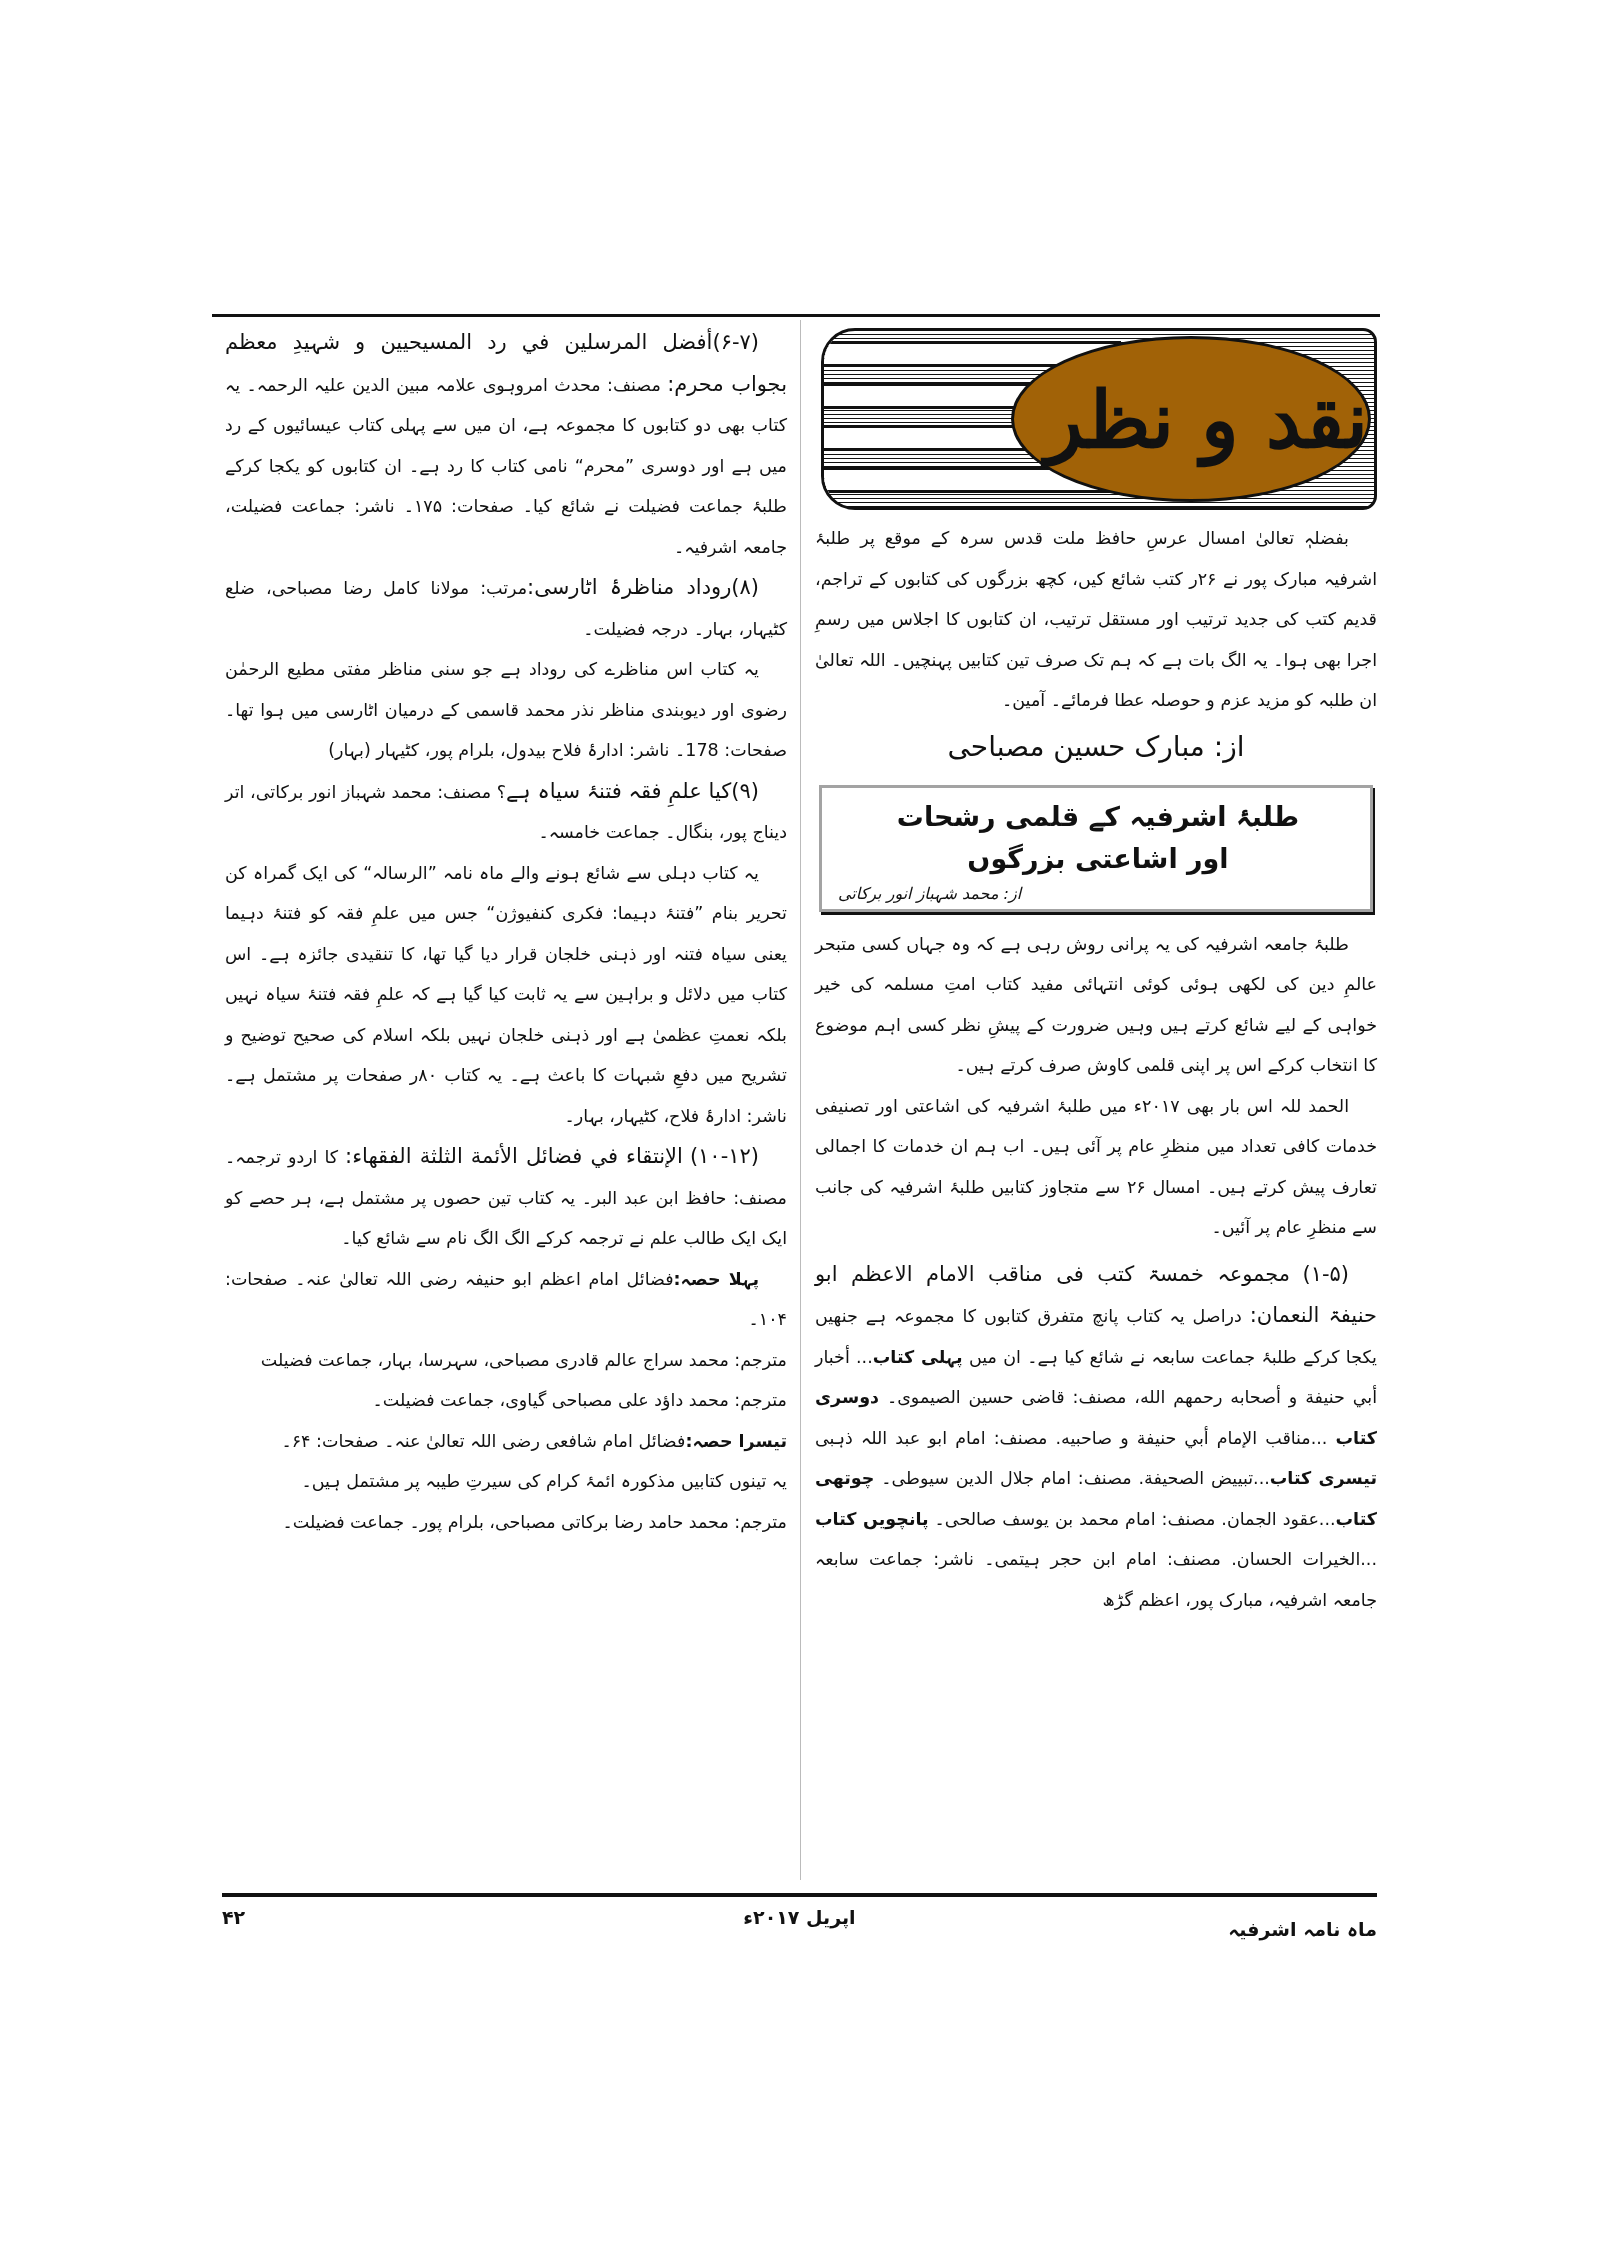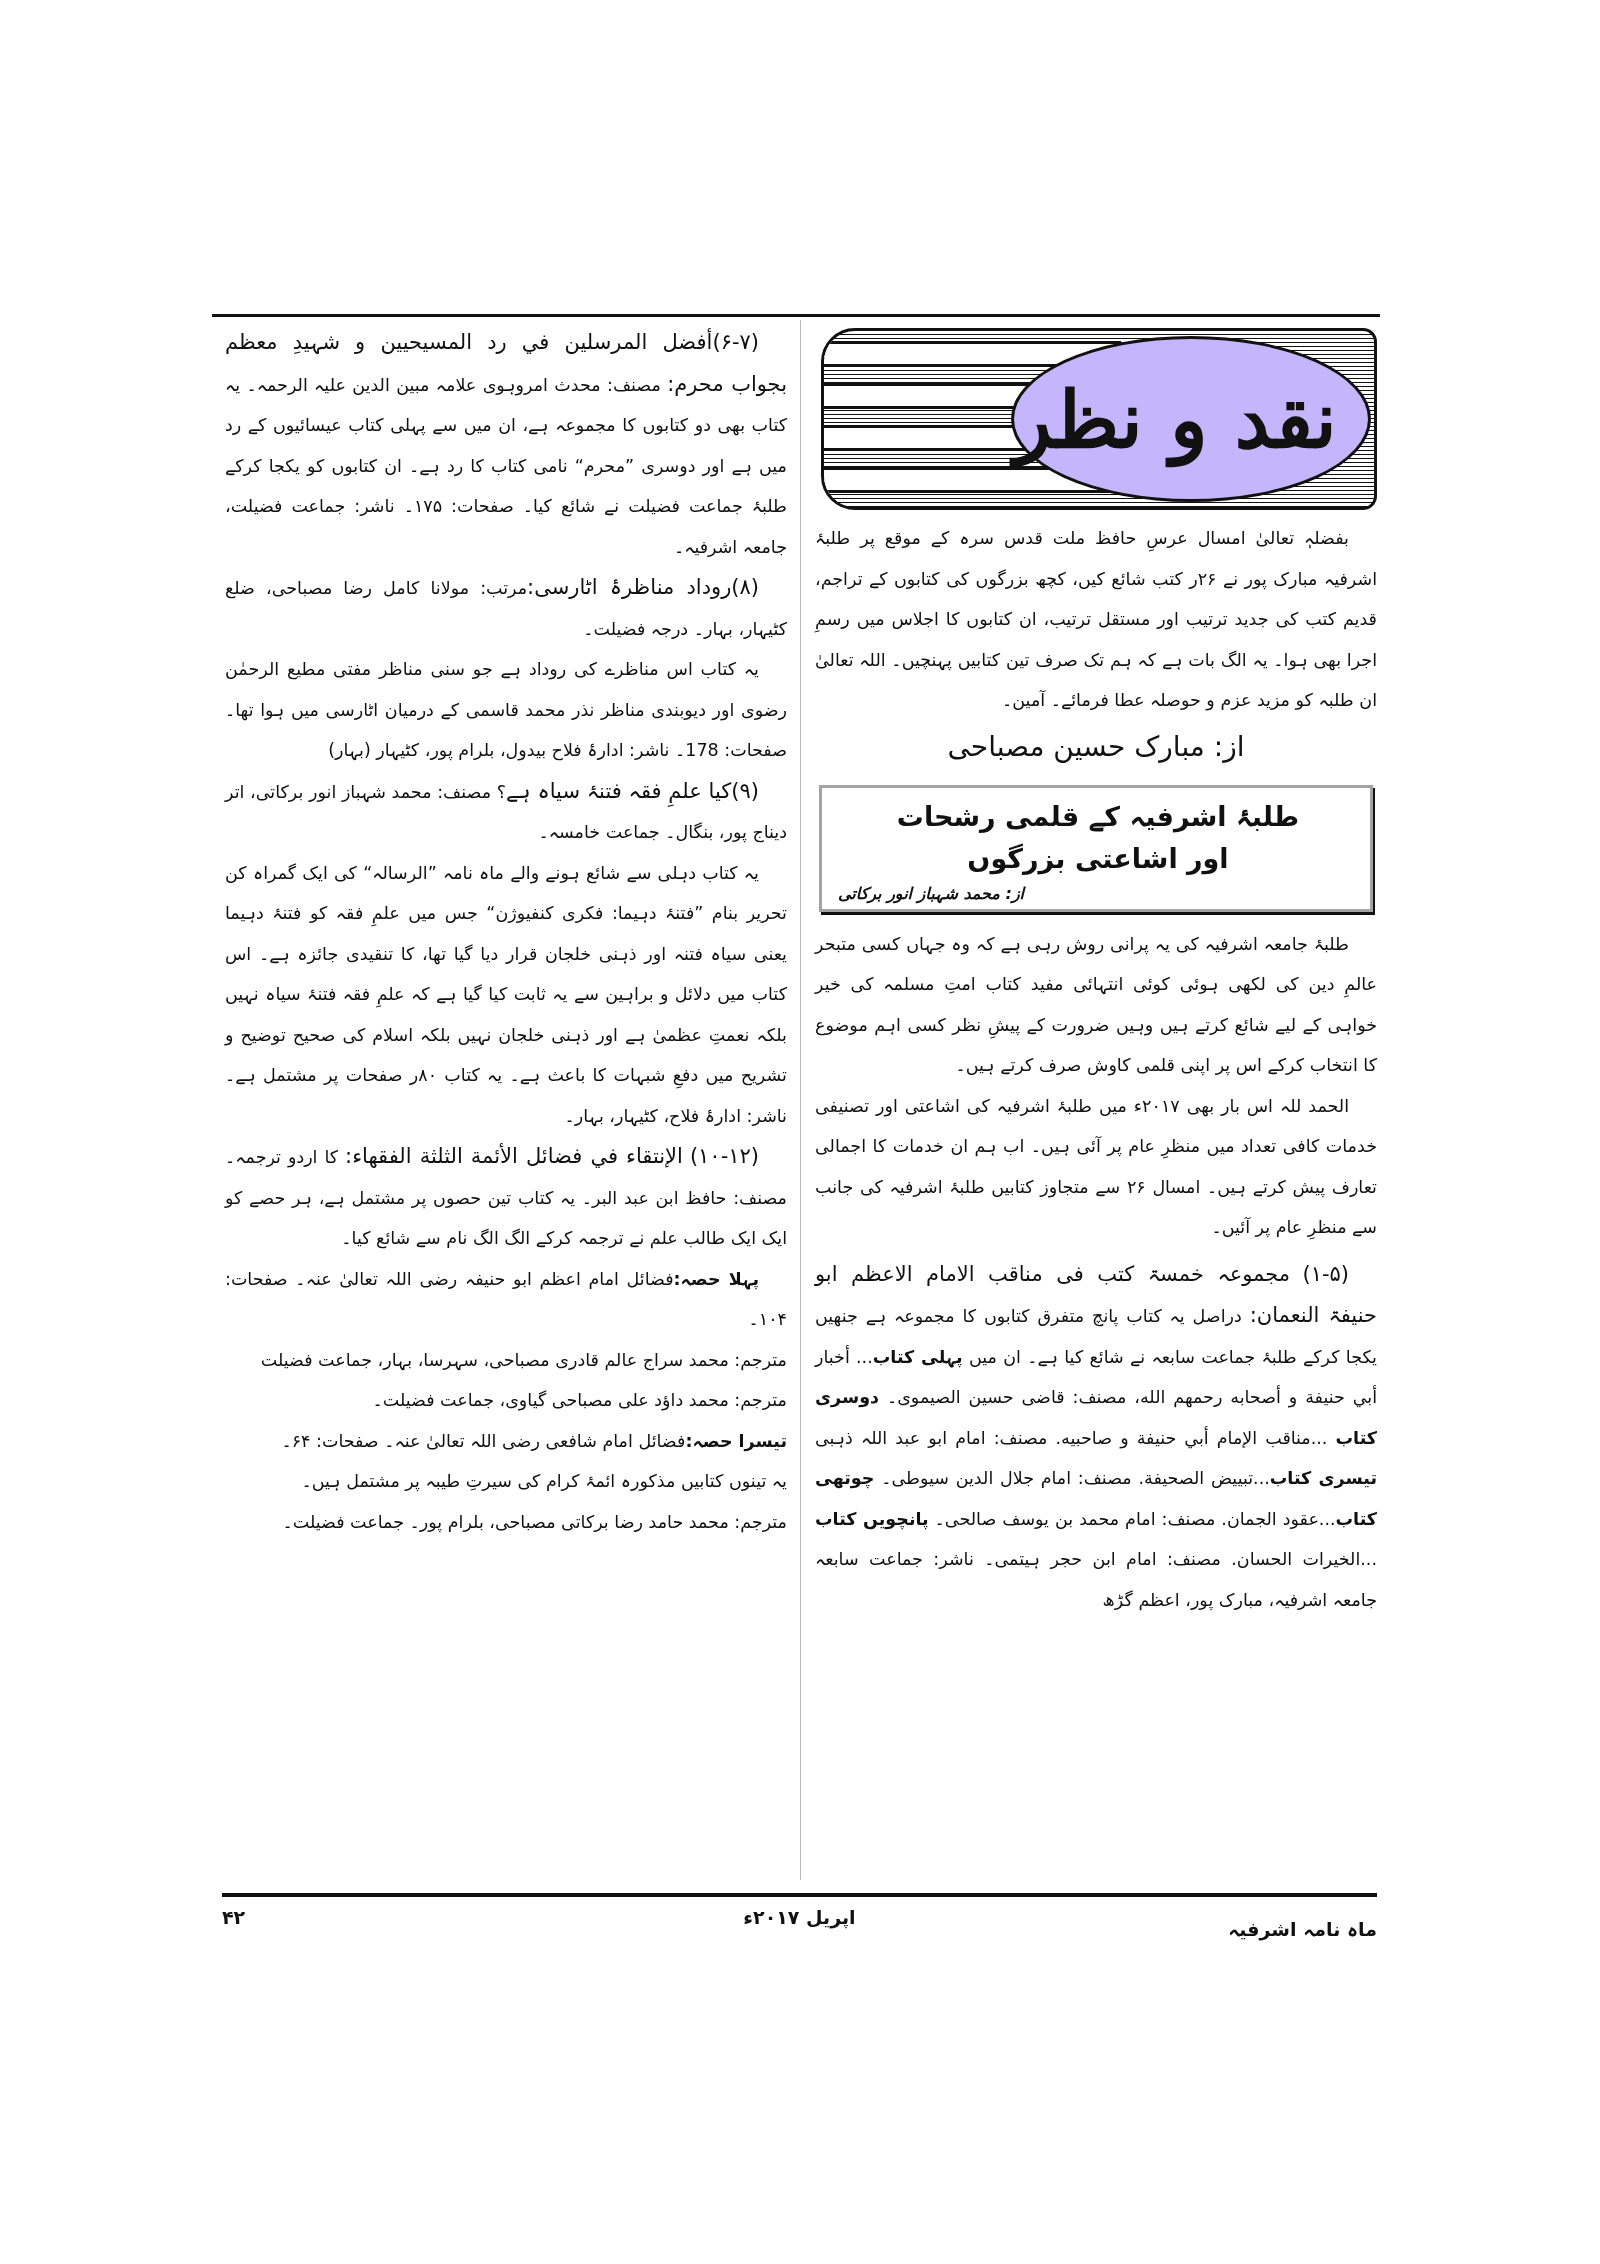--- a/index.html
+++ b/index.html
@@ -28,33 +28,33 @@
     border: 3px solid #111; border-radius: 34px 14px 14px 34px; box-sizing: border-box;
     background: repeating-linear-gradient(to bottom, #fff 0, #fff 3px, #111 3px, #111 4px);
     overflow: hidden;
   }
   .bar {
     position: absolute; left: -3px; width: 300px; height: 26px; background: #fff;
     border: 3px solid #111; border-left-width: 3px; box-sizing: border-box;
   }
   .oval {
     position: absolute; left: 190px; top: 8px; width: 360px; height: 166px;
-    border: 3px solid #111; border-radius: 50%; background: #c4b5fd; box-sizing: border-box;
-    display: flex; align-items: center; justify-content: flex-end;
+    border: 3px solid #111; border-radius: 50%; background: #a16207; box-sizing: border-box;
+    display: flex; align-items: center; justify-content: flex-start;
   }
   .oval-text { font-size: 78px; font-weight: bold; font-family: "DejaVu Serif", serif; direction: rtl; letter-spacing: 2px; }
 
   .byline-center { text-align: left; text-align-last: center; font-weight: normal; font-size: 28px; line-height: 44px; margin: 4px 0 6px 0; }
 
   .boxed {
     border: 3px solid #a3a3a3; box-shadow: 2px 3px 0 #111; margin: 16px 4px 12px 4px; padding: 8px 12px 6px 16px;
     text-align: center; text-align-last: center;
   }
   .boxed-title { font-weight: bold; font-size: 27px; line-height: 42px; }
-  .boxed-author { text-align: left; text-align-last: left; direction: rtl; font-size: 16px; font-style: italic; margin-top: 4px; font-weight: bold; }
+  .boxed-author { text-align: left; text-align-last: left; direction: rtl; font-size: 16px; font-style: italic; margin-top: 4px; }
   .boxed-author span { display: inline-block; }
 
   .footer { position: absolute; top: 1898px; left: 222px; width: 1155px; height: 44px; font-size: 19px; font-weight: bold; direction: rtl; }
   .footer .f-title { position: absolute; right: 0; top: 20px; }
   .footer .f-date { position: absolute; left: 50%; transform: translateX(-50%); top: 8px; }
   .footer .f-page { position: absolute; left: 0; top: 8px; }
 </style>
 </head>
 <body>
 

